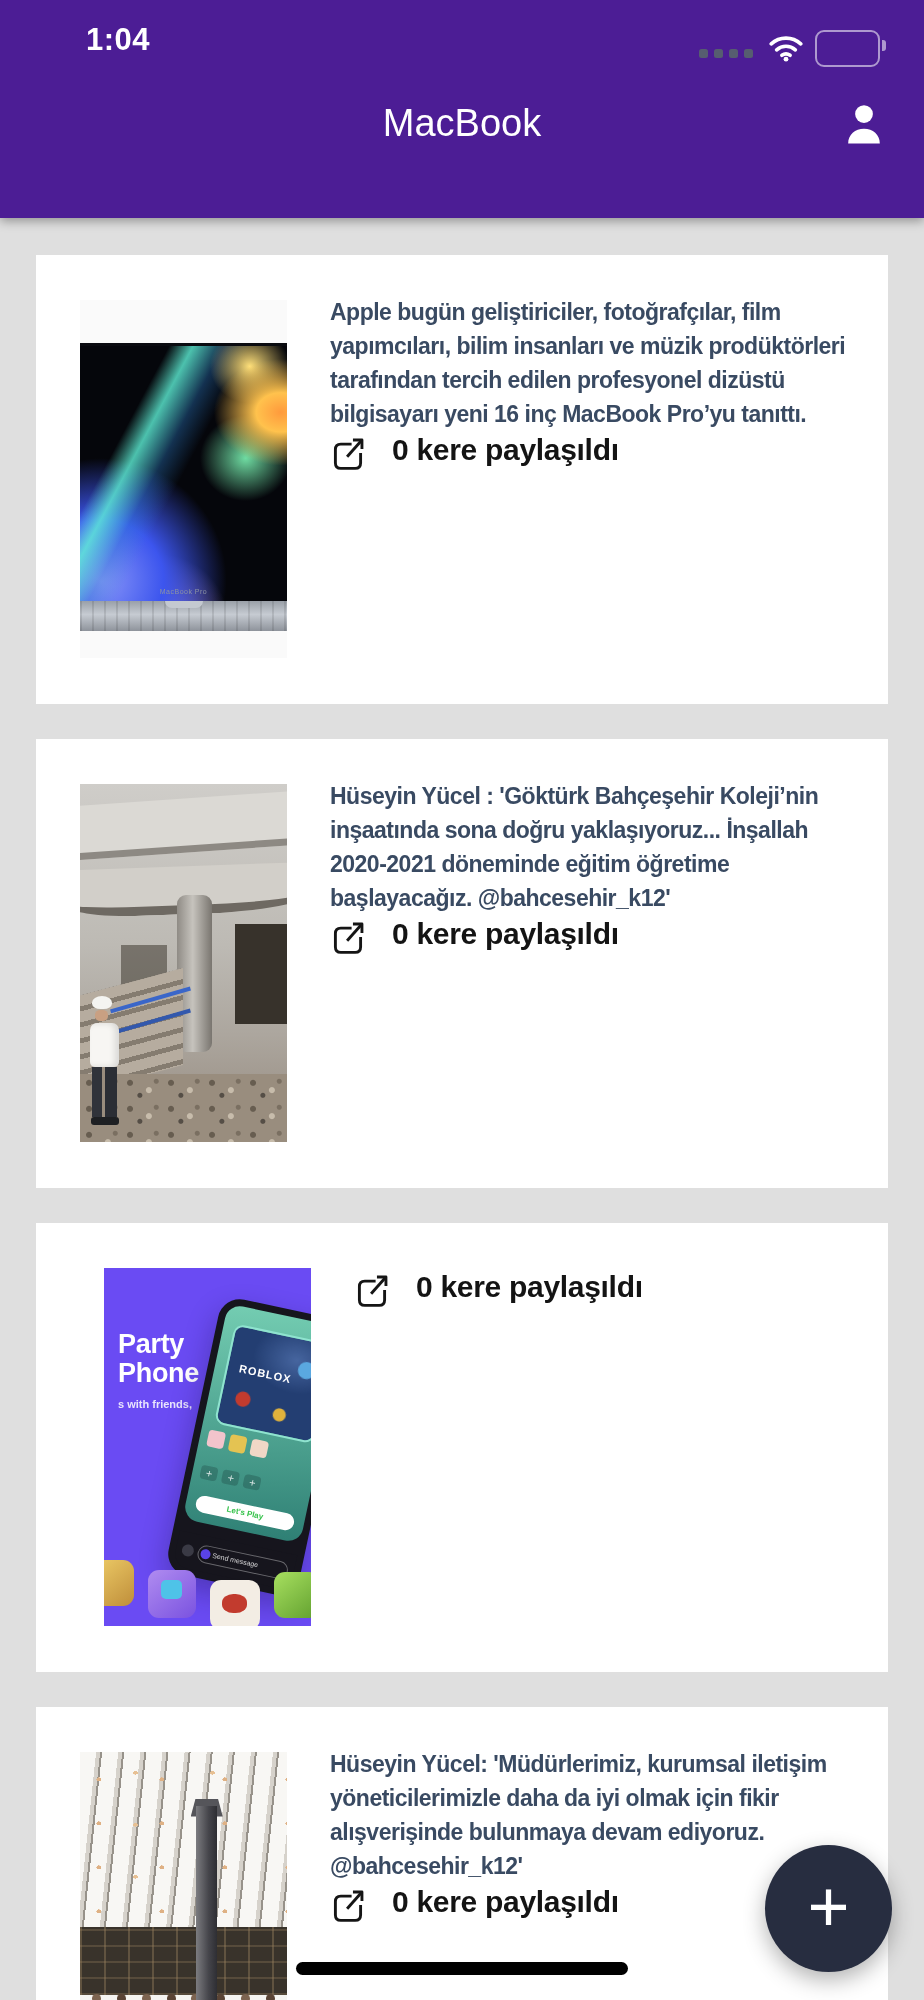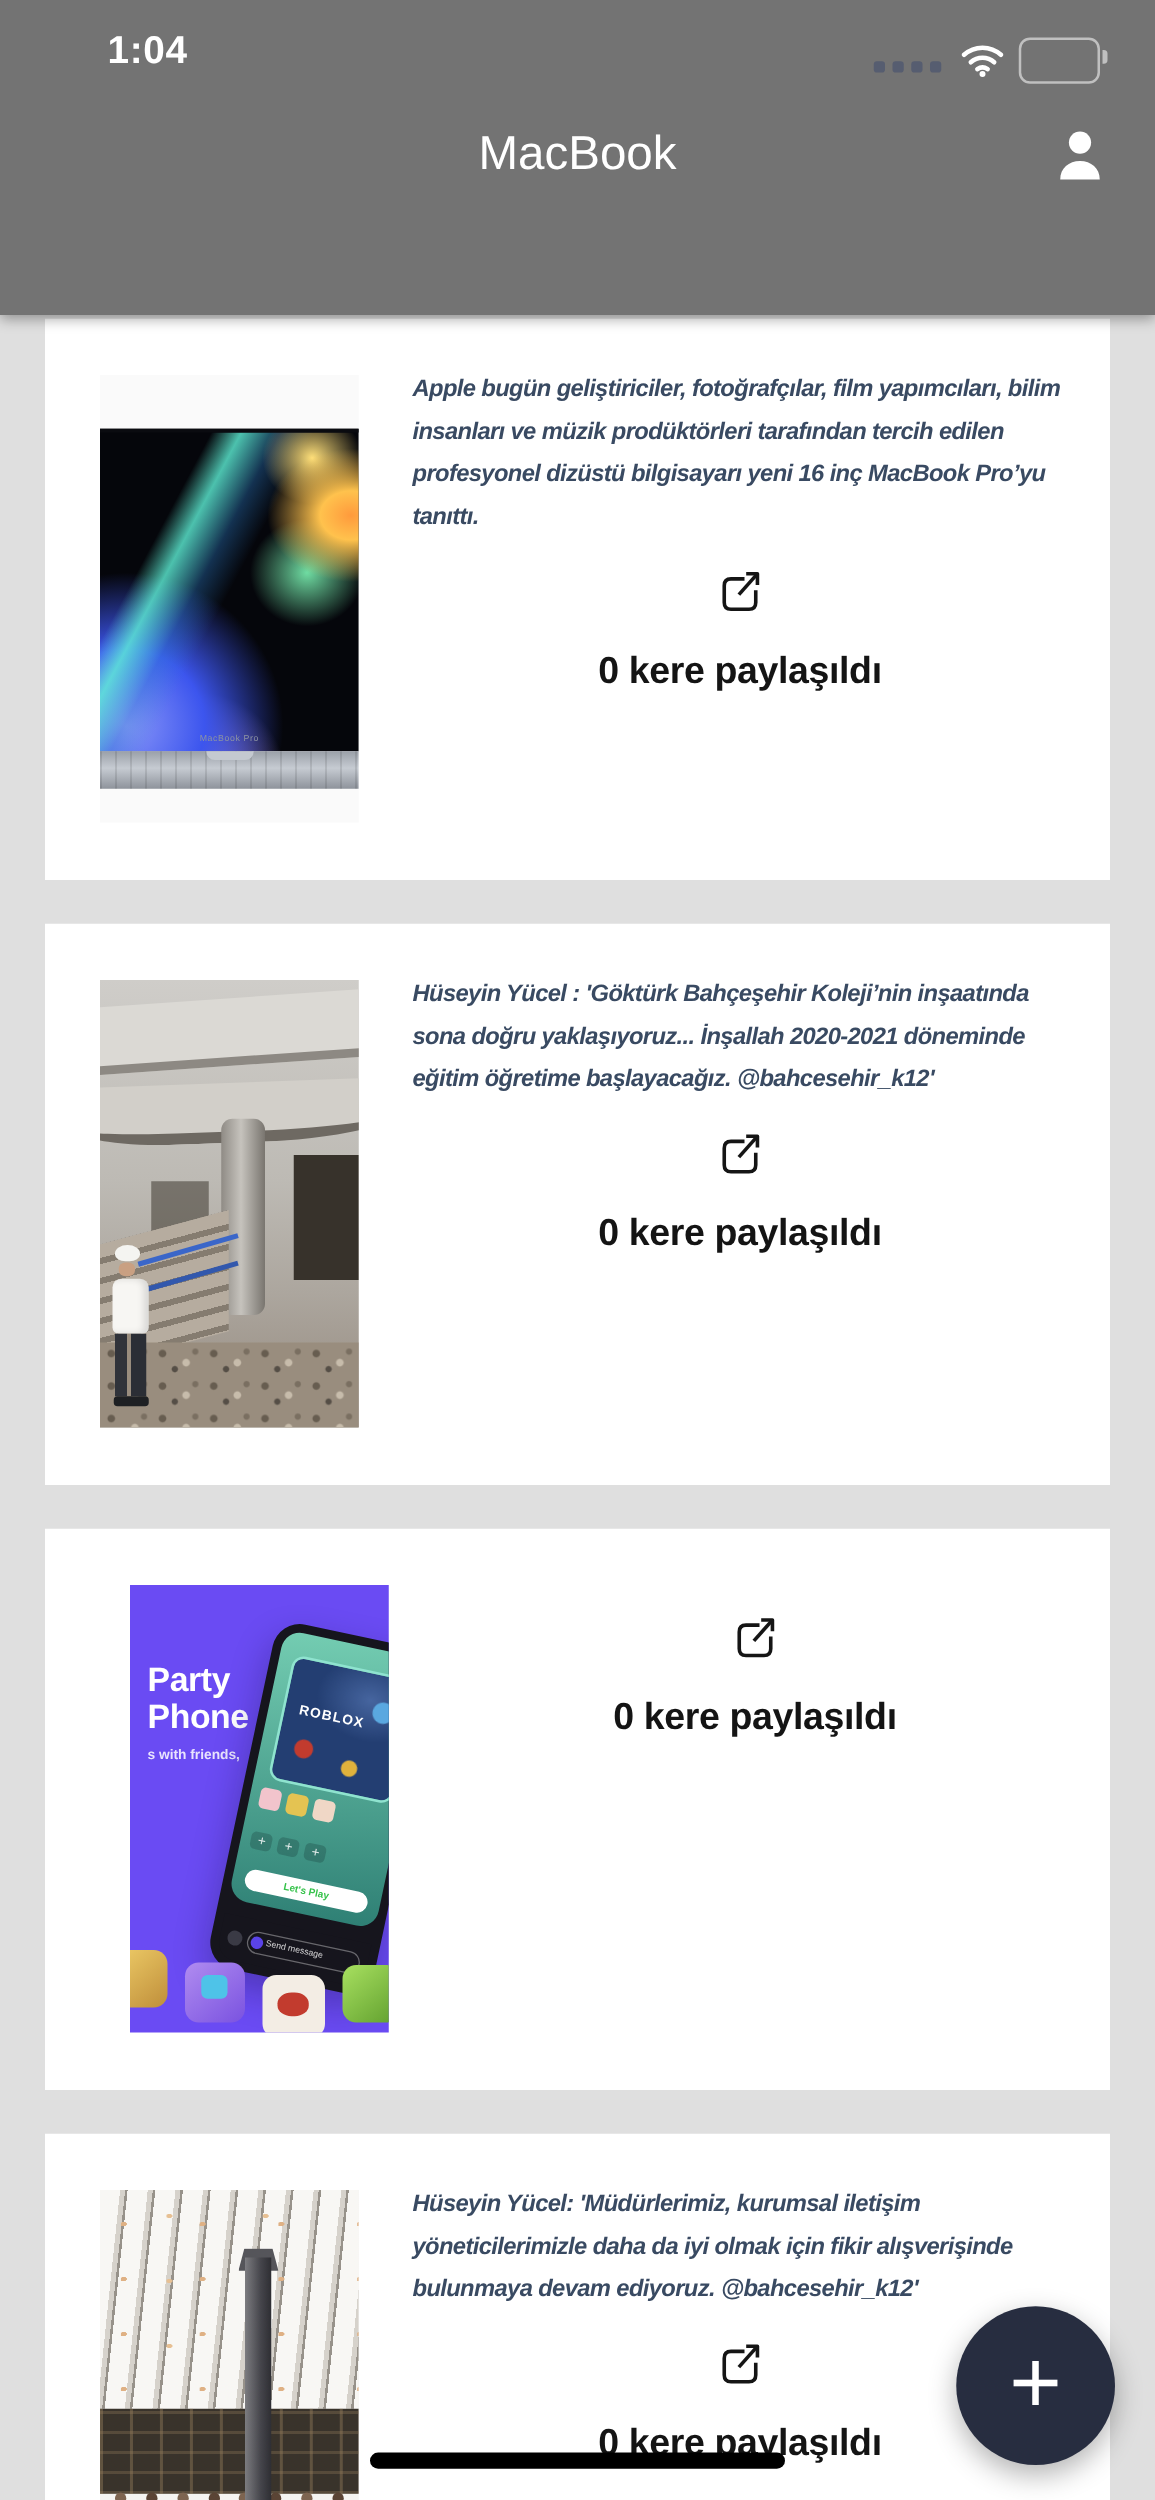--- a/index.html
+++ b/index.html
@@ -1,37 +1,37 @@
 <!DOCTYPE html>
 <html><head>
 <meta charset="utf-8">
 <style>
   html,body{margin:0;padding:0;}
   body{font-family:"Liberation Sans",sans-serif;}
   .screen{position:relative;width:924px;height:2000px;background:#DFDFDF;overflow:hidden;}
 
   
-  .app-header{position:absolute;top:0;left:0;width:924px;height:252px;background:#737373;z-index:20;box-shadow:0 3px 10px rgba(0,0,0,.35);}
+  .app-header{position:absolute;top:0;left:0;width:924px;height:218px;background:#4c1d95;z-index:20;box-shadow:0 3px 10px rgba(0,0,0,.35);}
   .status-time{position:absolute;left:86px;top:22px;color:#fff;font-size:31px;font-weight:700;letter-spacing:.5px;}
   .status-icons{position:absolute;right:44px;top:30px;display:flex;align-items:center;gap:12px;}
   .cell-dots{display:flex;gap:6px;transform:translateY(5px);margin-right:4px;}
   .cell-dots span{width:9px;height:9px;border-radius:2.5px;background:#565D70;}
   .battery{position:relative;width:56px;height:28px;border:2.5px solid rgba(255,255,255,.55);border-radius:9px;padding:2.5px;}
   .battery .fill{width:100%;height:100%;background:#fff;border-radius:4.5px;}
   .battery .nub{position:absolute;right:-8px;top:7.5px;width:4.5px;height:11px;background:rgba(255,255,255,.55);border-radius:0 3px 3px 0;}
   .nav-title{position:absolute;top:102px;left:0;right:0;text-align:center;color:#fff;font-size:38px;font-weight:500;margin:0;}
   .profile-btn{position:absolute;right:34px;top:98px;width:52px;height:52px;background:none;border:none;padding:0;cursor:pointer;}
 
   
   .feed{position:absolute;top:222px;left:0;width:924px;padding-top:33px;display:flex;flex-direction:column;gap:35px;}
   .card{background:#FFFFFF;margin:0 36px;padding:45px 34px 46px 44px;display:flex;gap:43px;align-items:flex-start;}
   .thumb{position:relative;width:207px;height:358px;flex:0 0 207px;overflow:hidden;background:#ccc;}
   .content{flex:1;min-width:0;}
-  .card-title{margin:-5px 0 0;color:#394A62;font-size:19px;line-height:34px;font-weight:700;letter-spacing:-0.5px;font-style:italic;}
-  .share-row{margin-top:21px;display:flex;align-items:center;gap:26px;flex-direction:column;}
+  .card-title{margin:-5px 0 0;color:#394A62;font-size:23px;line-height:34px;font-weight:700;letter-spacing:-0.5px;}
+  .share-row{margin-top:2px;display:flex;align-items:flex-start;gap:26px;}
   .share-icon{flex:0 0 auto;}
   .share-label{color:#141414;font-size:30px;font-weight:700;letter-spacing:-0.3px;}
 
   
   .thumb-mac{background:#FAFAFA;}
   .mac-screen{position:absolute;top:43px;left:0;right:0;height:255px;border-top:3px solid #0a0b10;
     background:
       radial-gradient(85% 55% at 97% 26%, #ff9a3c 0%, #ffc24d 14%, rgba(255,150,60,0) 38%),
       radial-gradient(60% 45% at 82% 8%, #ffe07a 0%, rgba(255,220,120,0) 32%),
       radial-gradient(55% 42% at 80% 44%, #6fdca2 0%, rgba(110,220,160,0) 40%),

